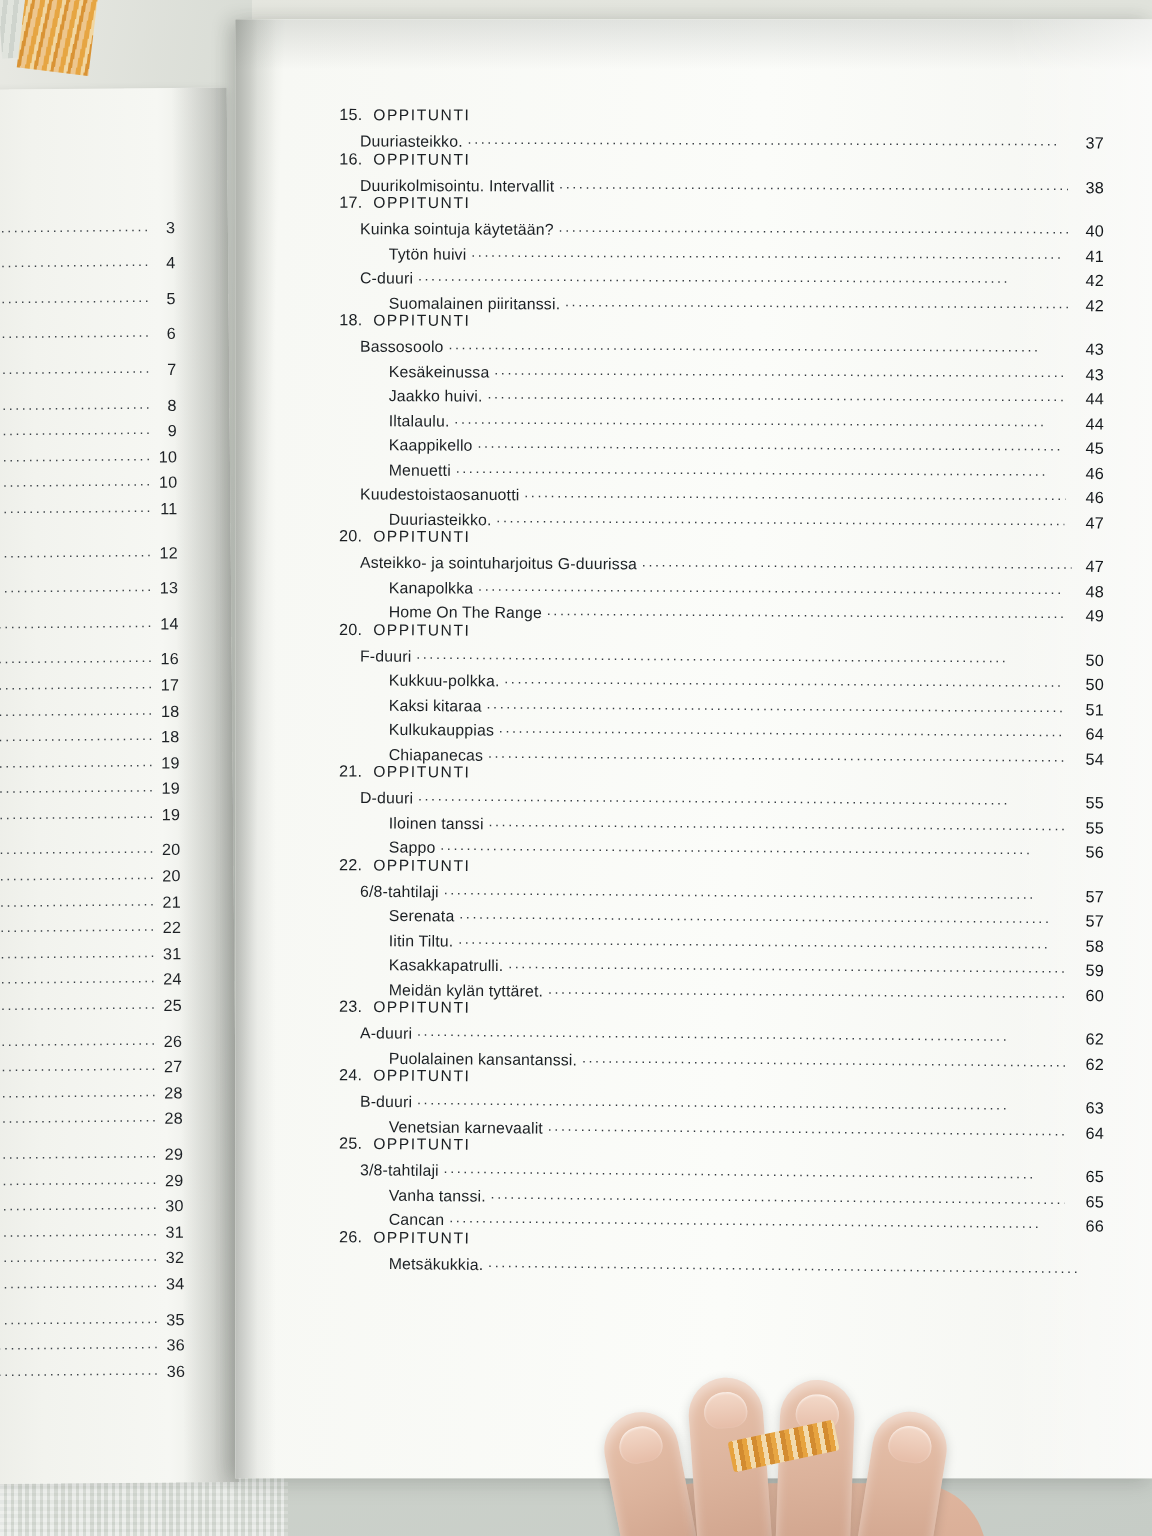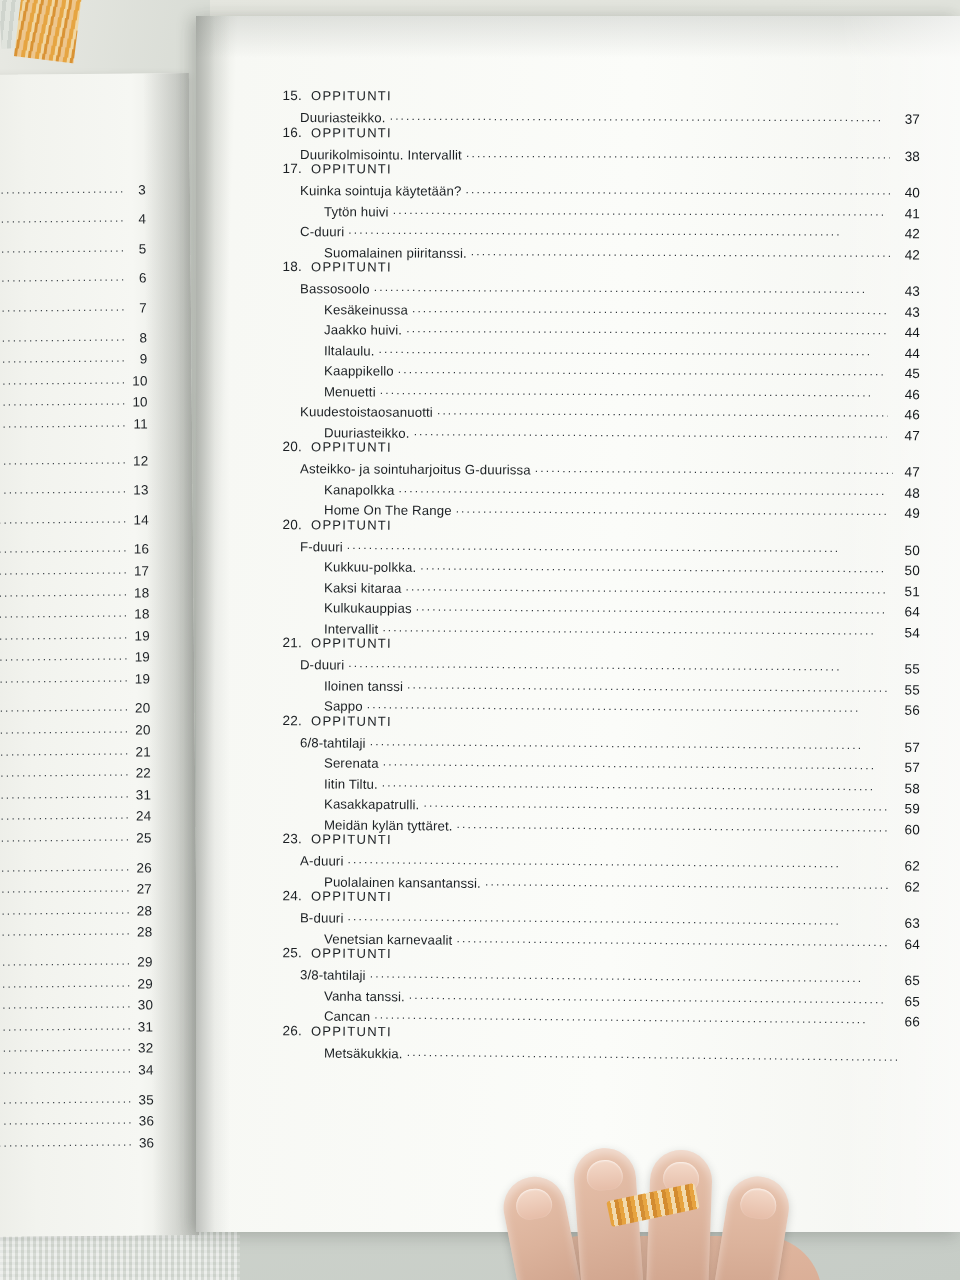--- a/index.html
+++ b/index.html
@@ -571,21 +571,21 @@
             <span class="title">Kaksi kitaraa</span>
             <span class="leader">..........................................................................................</span>
             <span class="page">51</span>
           </div>
           <div class="entry sub warp" style="transform: rotate(0.38deg);">
             <span class="title">Kulkukauppias</span>
             <span class="leader">..........................................................................................</span>
             <span class="page">64</span>
           </div>
           <div class="entry sub warp" style="transform: rotate(0.39deg);">
-            <span class="title">Intervallit</span>
+            <span class="title">Chiapanecas</span>
             <span class="leader">..........................................................................................</span>
             <span class="page">54</span>
           </div>
         </div>
         <div class="group">
           <div class="lesson-head warp" style="transform: rotate(0.4deg);">
             <span class="lesson-num">21.</span>
             <span class="lesson-word">OPPITUNTI</span>
           </div>
           <div class="entry warp" style="transform: rotate(0.4deg);">

